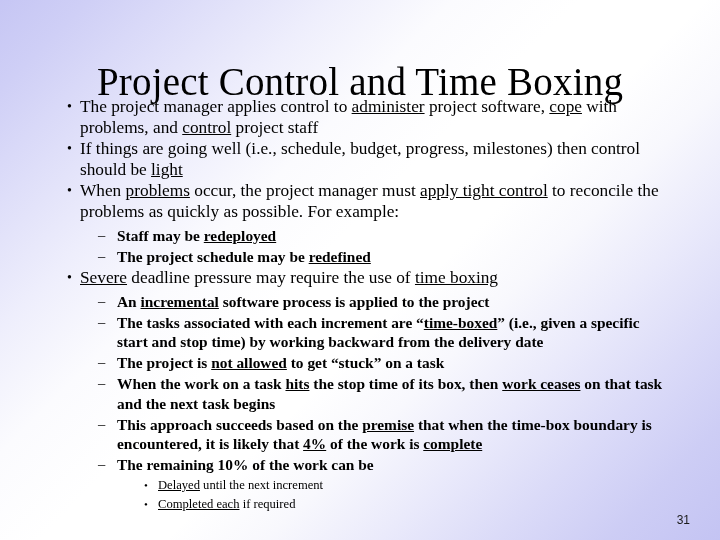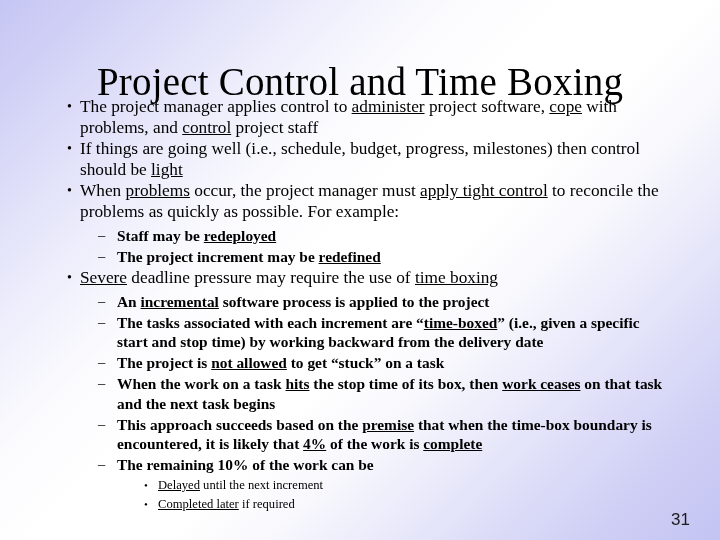--- a/index.html
+++ b/index.html
@@ -135,21 +135,21 @@
   .sp-top-1 { margin-top: 1px; }
   .sp-top-2 { margin-top: 2px; }
   .sp-top-3 { margin-top: 3px; }
 
   
   #page-number {
     position: absolute;
     right: 30px;
     bottom: 12px;
     font-family: "Liberation Sans", "DejaVu Sans", sans-serif;
-    font-size: 17px;
+    font-size: 12px;
     line-height: 16px;
     color: #1b1b1b;
   }
 </style>
 </head>
 <body>
 
 <div id="slide">
 
   <h1 id="title">Project Control and Time Boxing</h1>
@@ -171,21 +171,21 @@
       <span class="btext"><span>When </span><span class="u">problems</span><span> occur, the project manager must </span><span class="u">apply tight control</span><span> to reconcile the problems as quickly as possible.  For example:</span></span>
     </div>
 
     <div class="bullet-row lvl2 sp-top-3">
       <span class="marker">–</span>
       <span class="btext"><span>Staff may be </span><span class="u">redeployed</span></span>
     </div>
 
     <div class="bullet-row lvl2 sp-top-2">
       <span class="marker">–</span>
-      <span class="btext"><span>The project increment may be </span><span class="u">redefined</span></span>
+      <span class="btext"><span>The project schedule may be </span><span class="u">redefined</span></span>
     </div>
 
     <div class="bullet-row lvl1 sp-top-2">
       <span class="marker">•</span>
       <span class="btext"><span class="u">Severe</span><span> deadline pressure may require the use of </span><span class="u">time boxing</span></span>
     </div>
 
     <div class="bullet-row lvl2 sp-top-3">
       <span class="marker">–</span>
       <span class="btext"><span>An </span><span class="u">incremental</span><span> software process is applied to the project</span></span>
@@ -216,20 +216,20 @@
       <span class="btext"><span>The remaining 10% of the work can be</span></span>
     </div>
 
     <div class="bullet-row lvl3 sp-top-3">
       <span class="marker">•</span>
       <span class="btext"><span class="u">Delayed</span><span> until the next increment</span></span>
     </div>
 
     <div class="bullet-row lvl3 sp-top-2">
       <span class="marker">•</span>
-      <span class="btext"><span class="u">Completed later</span><span> if required</span></span>
+      <span class="btext"><span class="u">Completed each</span><span> if required</span></span>
     </div>
 
   </div>
 
   <div id="page-number">31</div>
 
 </div>
 
 </body></html>

